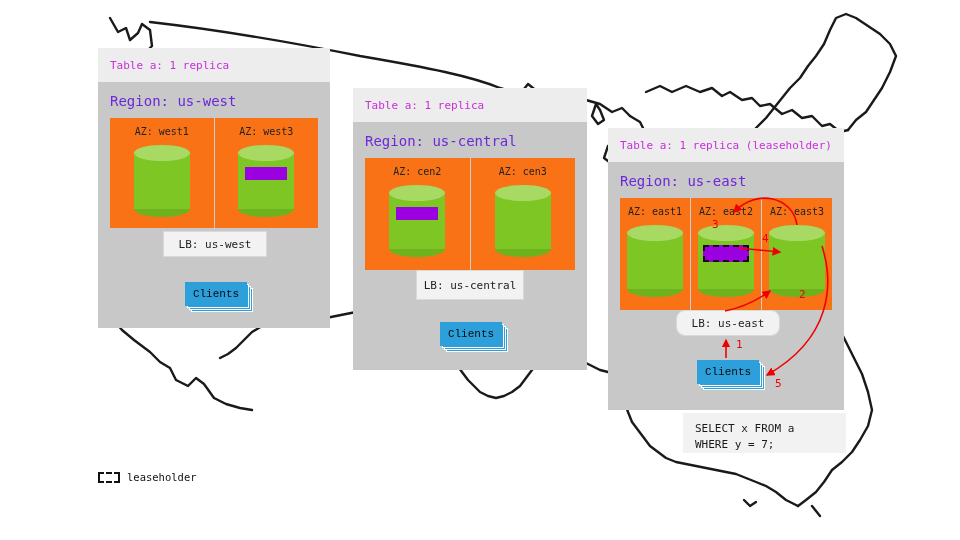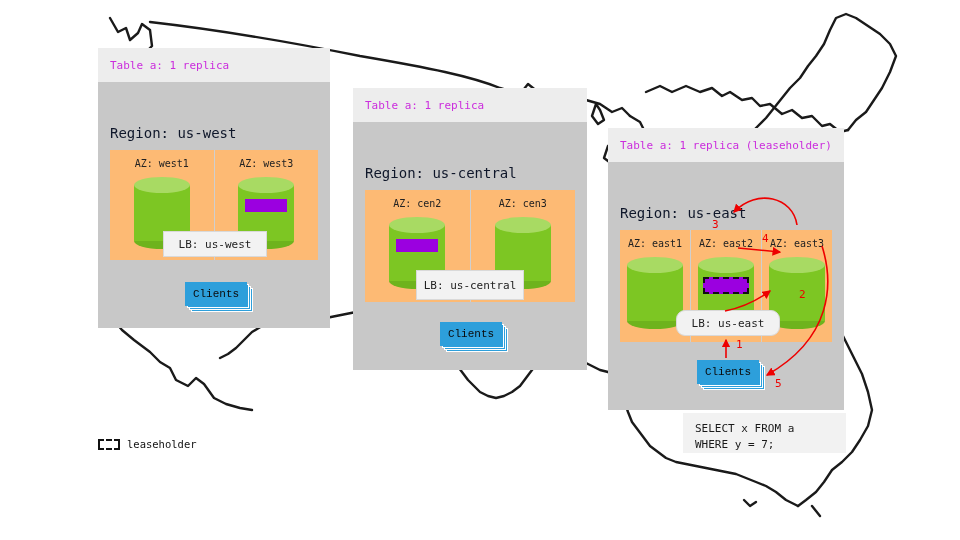--- a/index.html
+++ b/index.html
@@ -38,30 +38,29 @@
     padding-left: 12px;
     box-sizing: border-box;
   }
   .panel-header-text {
     color: #cb2ddd;
     font-size: 11px;
     letter-spacing: 0px;
     white-space: nowrap;
   }
   .region-title {
-    color: #0f172a;
+    color: #6d28d9;
     font-size: 14px;
     padding: 11px 0 9px 12px;
     white-space: nowrap;
-    margin-top: 32px;
   }
   .az-row {
     position: relative;
     display: flex;
-    background: #fdba74;
+    background: #f97316;
     margin: 0 12px;
     box-sizing: border-box;
   }
   .az-cell {
     position: relative;
     flex: 1 1 0;
     box-sizing: border-box;
     padding-top: 8px;
     display: flex;
     flex-direction: column;
@@ -377,21 +376,21 @@
   <div class="clients" style="left:697px; top:360px; z-index:20;">
     <div class="sheet s3"></div>
     <div class="sheet s2"></div>
     <div class="sheet s1"></div>
     <div class="sheet s0">Clients</div>
   </div>
 
   <div class="sql-box" style="left:683px; top:413px; width:163px; height:40px; z-index:20;">SELECT x FROM a
 WHERE y = 7;</div>
 
-  <div class="legend" style="left:98px; top:438px;">
+  <div class="legend" style="left:98px; top:471px;">
     <span class="legend-swatch"></span>
     <span class="legend-label">leaseholder</span>
   </div>
 
   <svg id="arrows" viewBox="0 0 960 540">
     <defs>
       <marker id="ah" viewBox="0 0 10 10" refX="8.5" refY="5" markerWidth="5.5" markerHeight="5.5" orient="auto-start-reverse">
         <path d="M 0 0 L 10 5 L 0 10 z" fill="#ee0000"></path>
       </marker>
     </defs>

